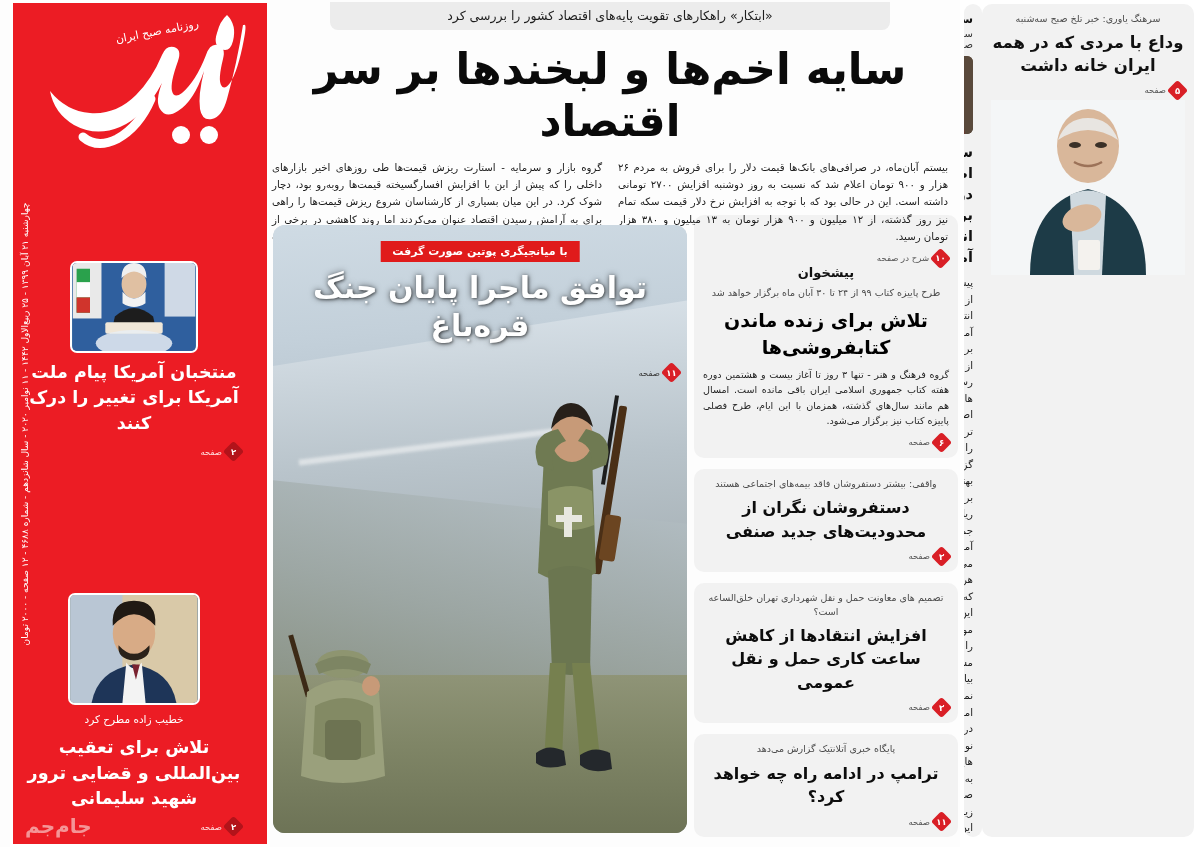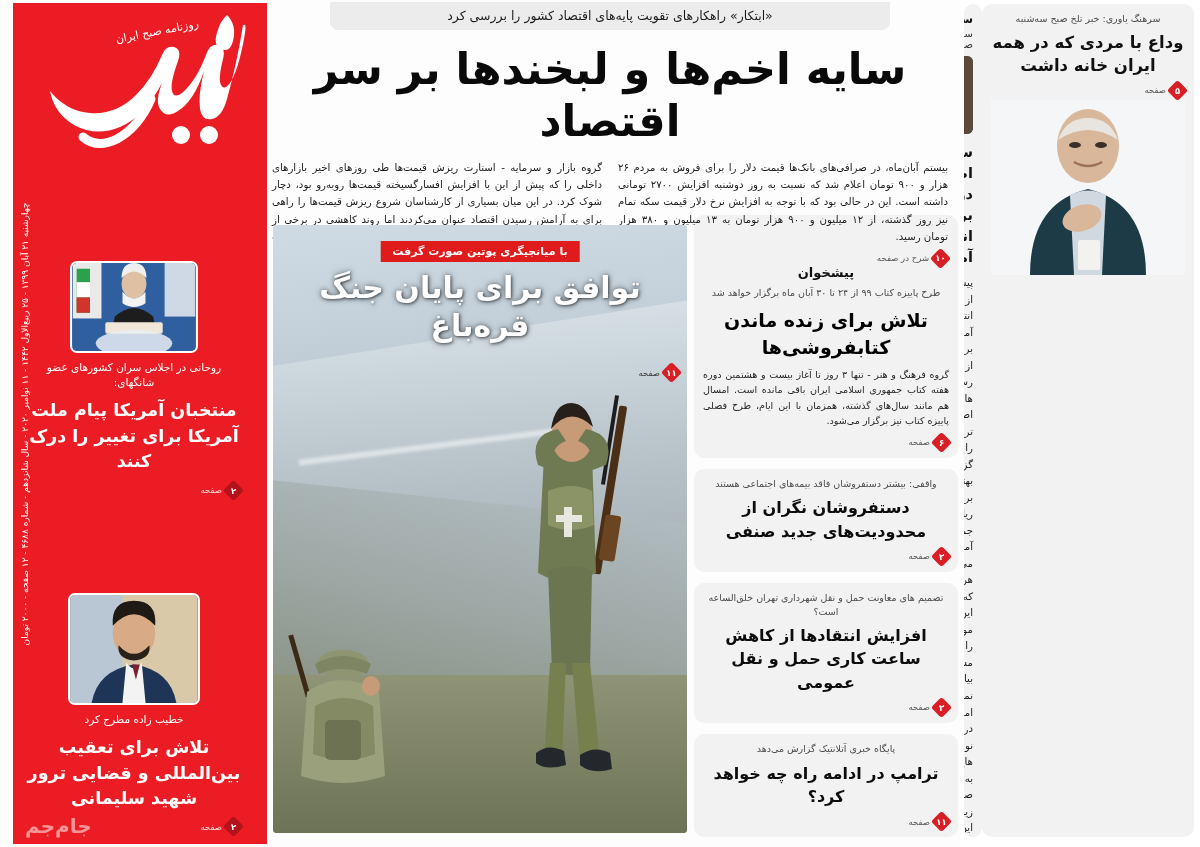--- a/index.html
+++ b/index.html
@@ -115,21 +115,21 @@
 
   
   .col-photo {
     width: 420px; height: 847px;
     padding: 4px 3px; order: 4;
     display: flex; flex-direction: column;
   }
   .lead-photo {
     position: relative; width: 100%; height: 608px;
     margin-top: 221px;
-    border-radius: 4px; overflow: hidden;
+    border-radius: 12px; overflow: hidden;
     background: #c9d2d8;
   }
   .lp-sky {
     position: absolute; inset: 0;
     background:
       linear-gradient(175deg, #cfdbe4 0%, #c3d0da 18%, #b9c6d0 30%,
                       #aab5bd 42%, #9ea8ae 55%, #949c9f 68%,
                       #8d9288 80%, #7d8370 92%, #6e7560 100%);
   }
   .lp-ridge {
@@ -422,21 +422,21 @@
           <ellipse cx="58" cy="30" rx="26" ry="14" fill="#8e9570"></ellipse>
           <path d="M30 30 q28 -16 56 0 l-4 10 q-24 -10 -48 0z" fill="#7d8563"></path>
           <path d="M22 58 q34 -24 72 0 l6 84 q-42 14 -84 0z" fill="#9aa07c"></path>
           <path d="M30 72 q30 -16 58 0 l2 48 q-30 12 -62 0z" fill="#838a64"></path>
           <rect x="40" y="86" width="36" height="40" rx="5" fill="#6d7352"></rect>
           <ellipse cx="86" cy="52" rx="9" ry="10" fill="#c79a78"></ellipse>
         </g>
       </svg>
 
       <div class="cap-strip">با میانجیگری پوتین صورت گرفت</div>
-      <div class="cap-head">توافق برای پایان جنگ قره‌باغ</div>
+      <div class="cap-head">توافق ماجرا پایان جنگ قره‌باغ</div>
       <div class="cap-badge">
         <span class="diamond">
             <span>۱۱</span>
           </span>
         <span class="badge-page">صفحه</span>
       </div>
     </div>
   </div>
 
   <div class="col-left">
@@ -470,21 +470,20 @@
             <rect x="4" y="36" width="14" height="16" fill="#d0342c"></rect>
             <rect x="96" y="0" width="32" height="56" fill="#cfd9e6"></rect>
             <ellipse cx="64" cy="22" rx="13" ry="15" fill="#e0c0a2"></ellipse>
             <path d="M51 16 q13 -14 26 0 q0 -16 -13 -16 q-13 0 -13 16z" fill="#efefef"></path>
             <path d="M52 30 q12 14 24 0 l0 12 q-12 8 -24 0z" fill="#f2f2f2"></path>
             <path d="M44 56 q20 -18 40 0 l4 18 h-48z" fill="#1d1d1d"></path>
             <rect x="34" y="62" width="60" height="12" rx="2" fill="#f0e7d8"></rect>
             <ellipse cx="64" cy="84" rx="40" ry="14" fill="#e9eef5" opacity=".85"></ellipse>
           </svg>
         </div>
-        <div class="left-kicker">روحانی در اجلاس سران کشورهای عضو شانگهای:</div>
         <div class="left-head">منتخبان آمریکا پیام ملت آمریکا برای تغییر را درک کنند</div>
         <div class="left-badge">
           <span class="diamond diamond-w">
               <span>۲</span>
             </span>
           <span class="badge-page">صفحه</span>
         </div>
       </div>
 
       <div class="left-item" style="top:590px;">

